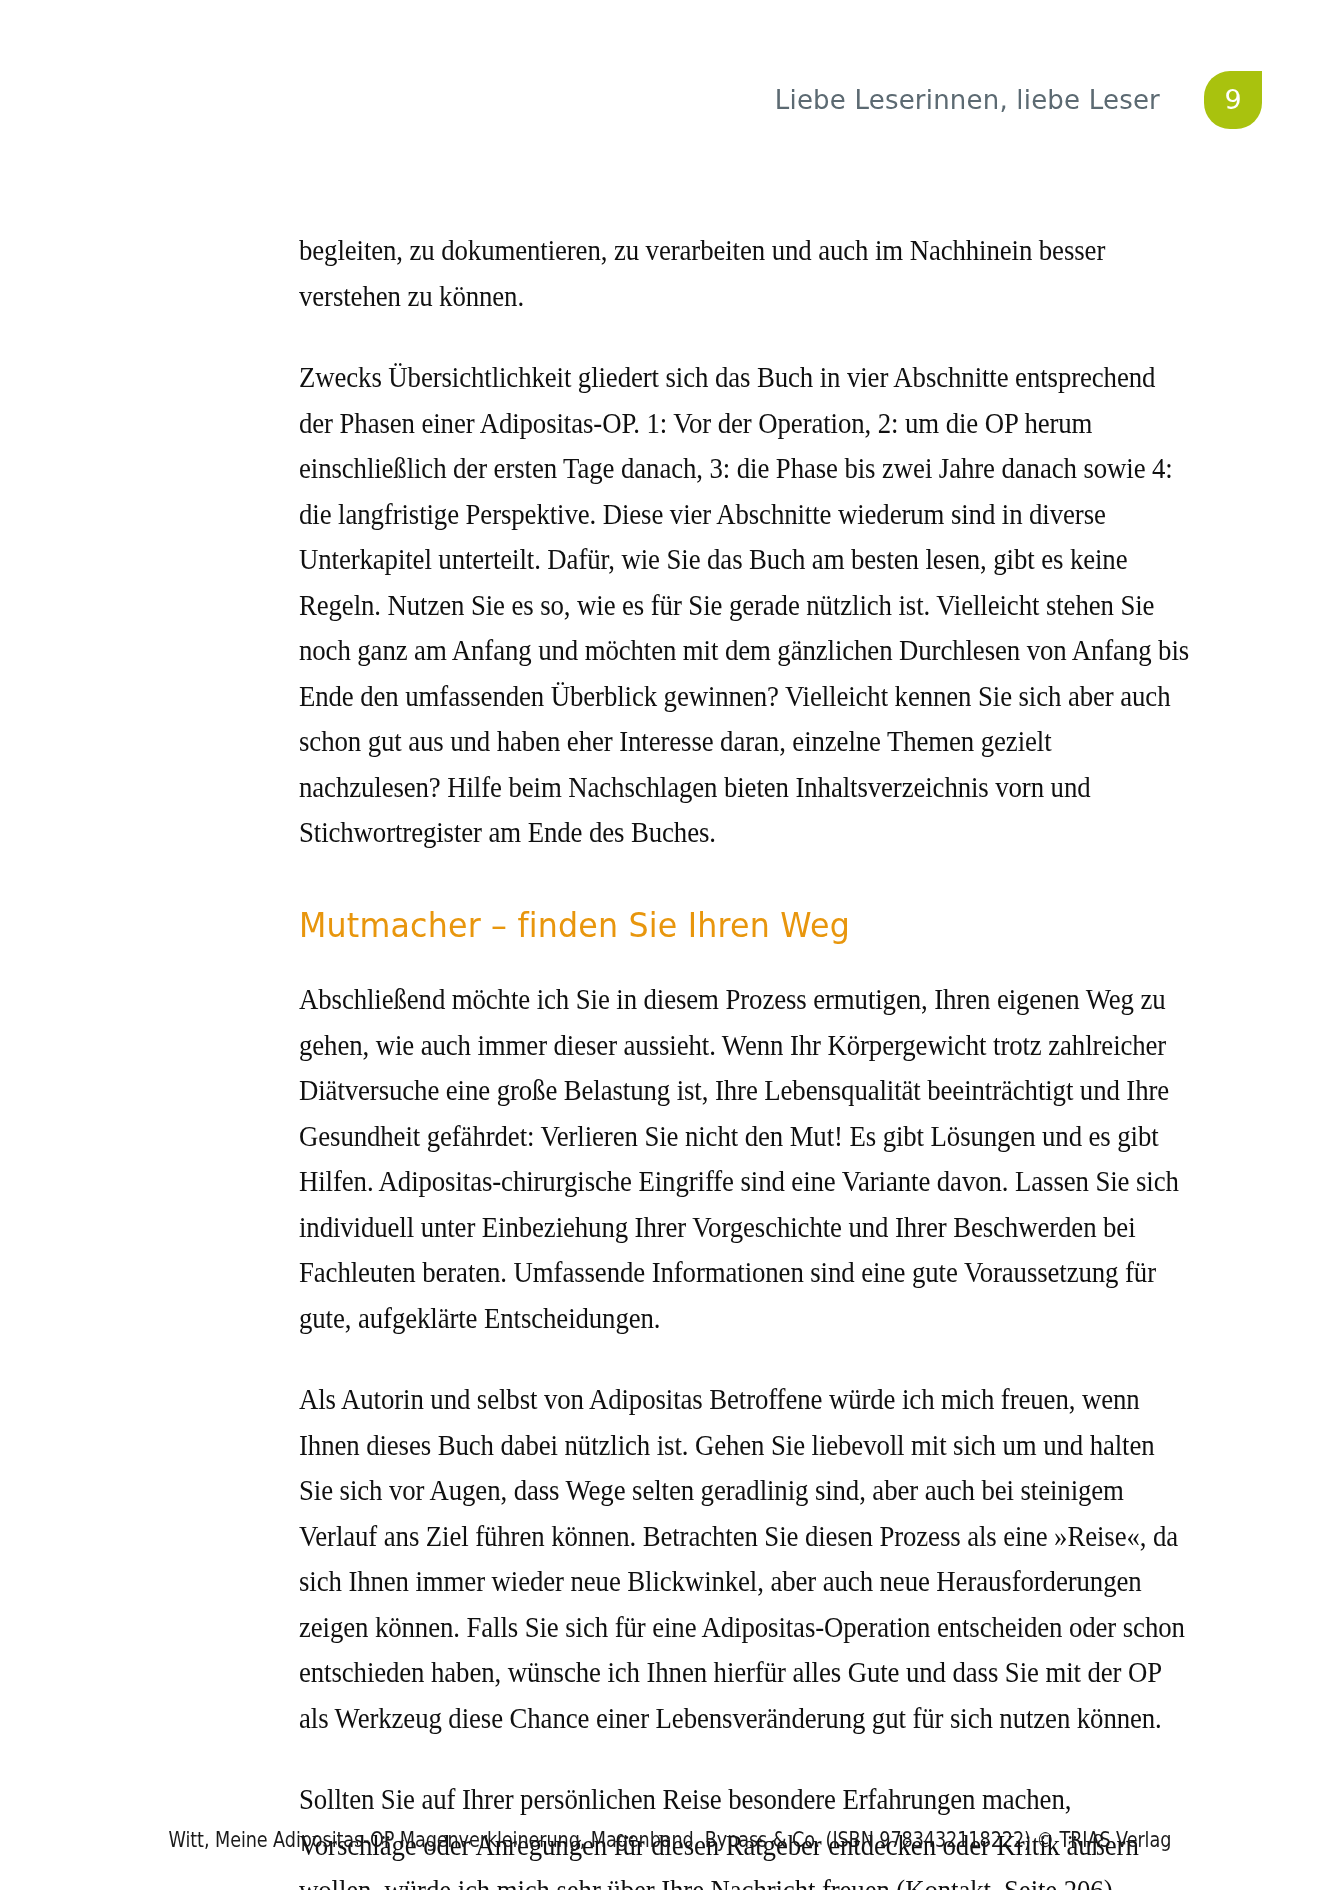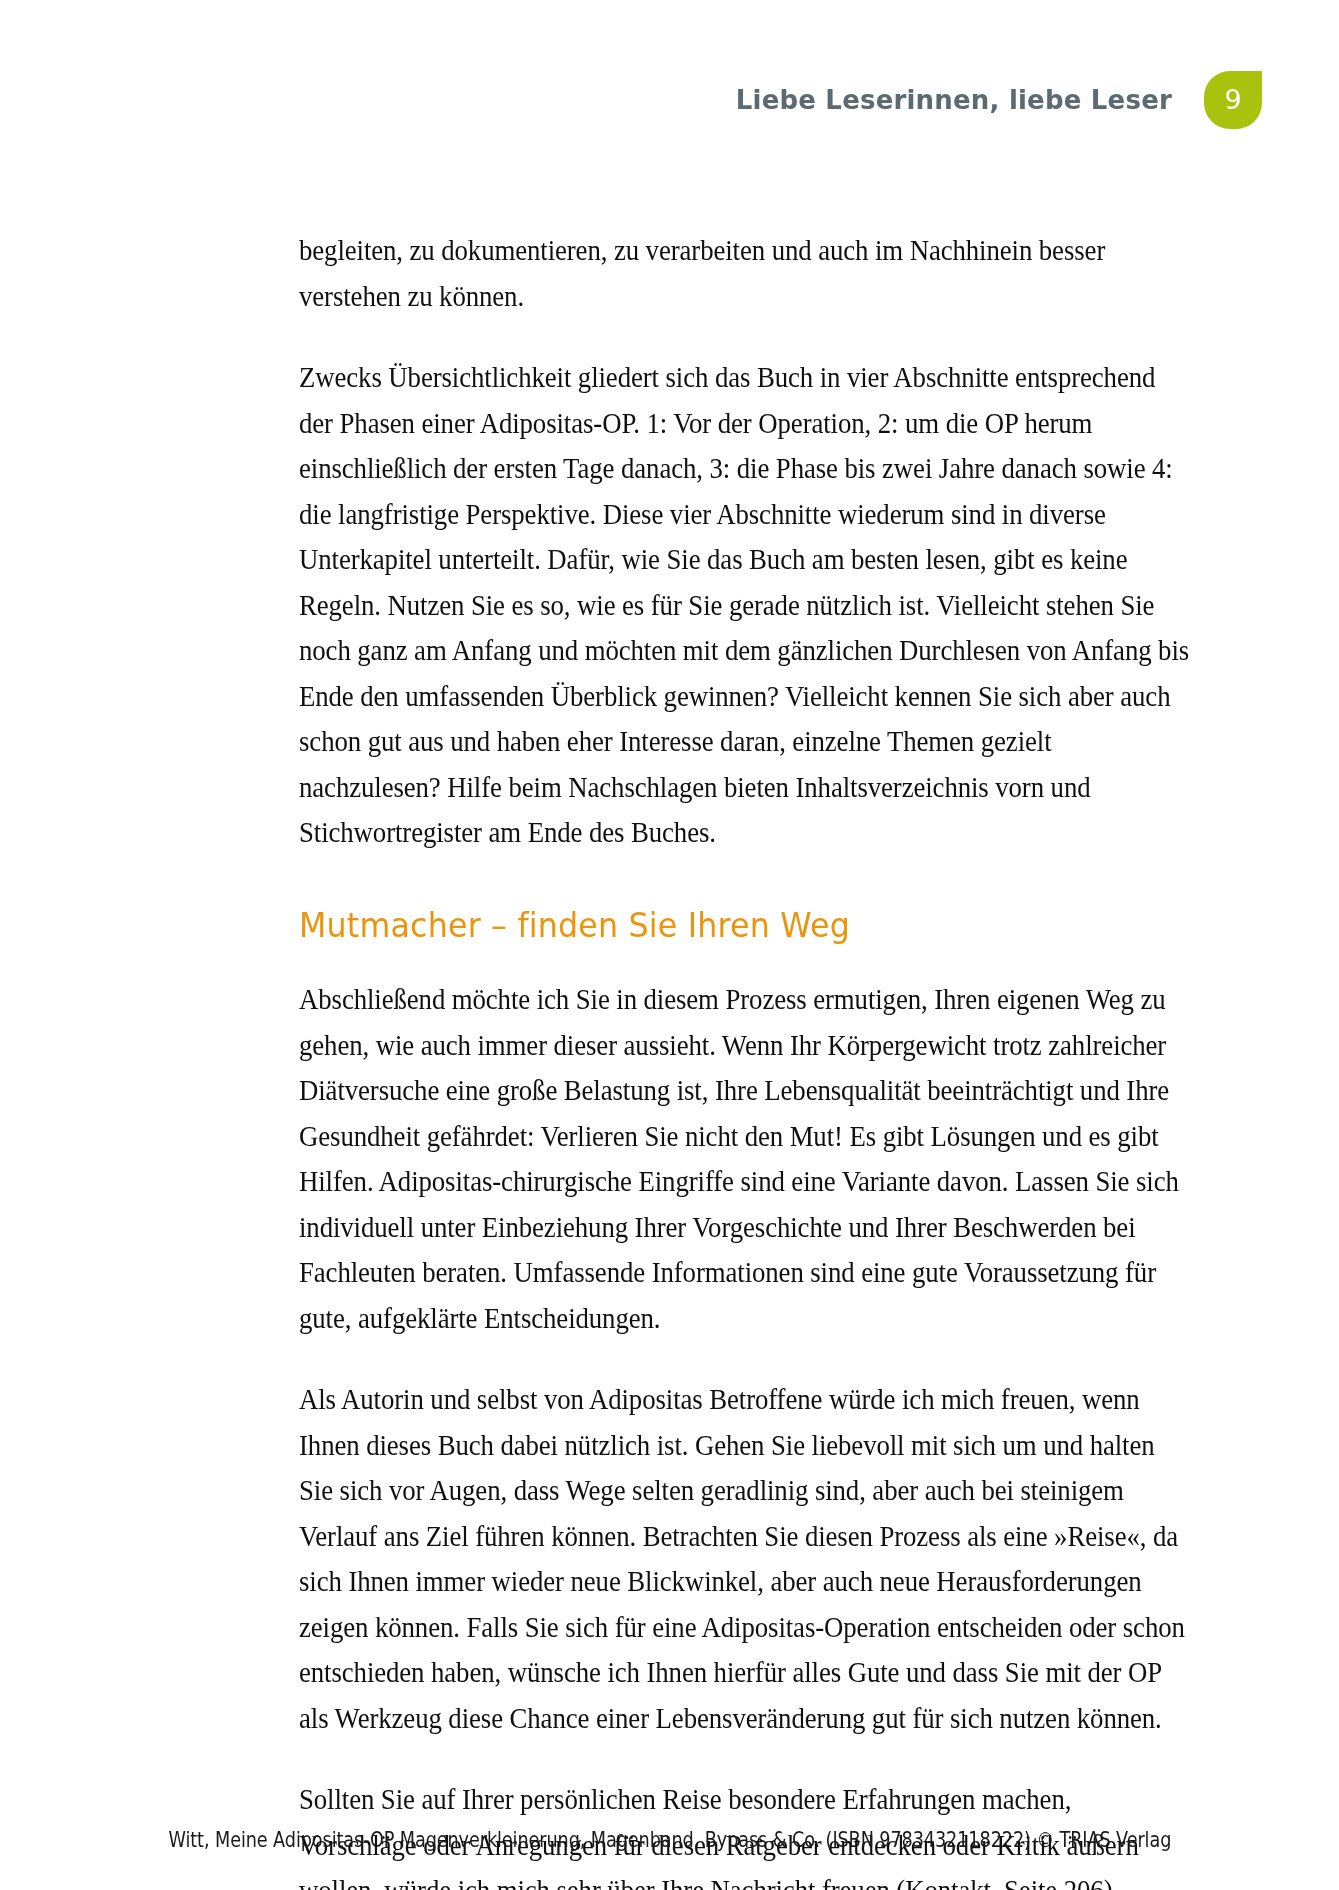--- a/index.html
+++ b/index.html
@@ -27,26 +27,26 @@
     position: absolute;
     top: 70px;
     right: 77px;
     display: flex;
     align-items: center;
     height: 60px;
   }
   .running-head-text {
     font-family: "DejaVu Sans", sans-serif;
     font-size: 26px;
-    font-weight: 700;
+    font-weight: 400;
     color: #5c6a72;
     letter-spacing: 0.2px;
     white-space: nowrap;
     line-height: 1;
-    padding-right: 32px;
+    padding-right: 44px;
   }
   .page-badge {
     width: 58px;
     height: 58px;
     background: #a9c20e;
     border-radius: 26px 0 26px 26px;
     display: flex;
     align-items: center;
     justify-content: center;
     flex: 0 0 auto;

